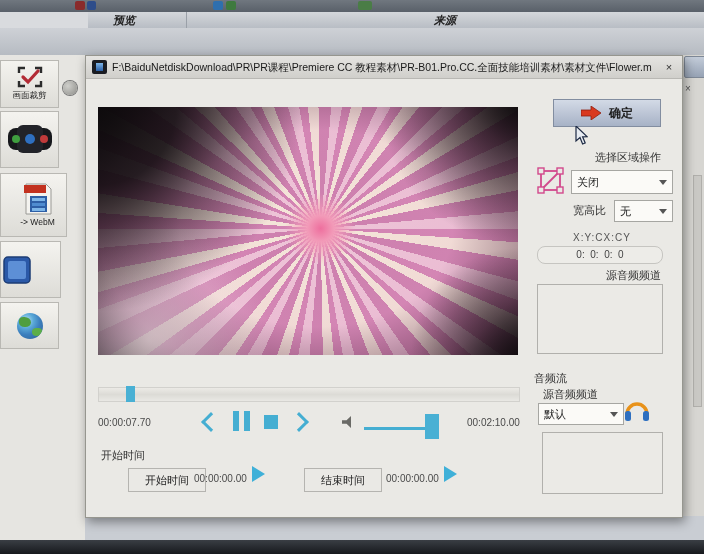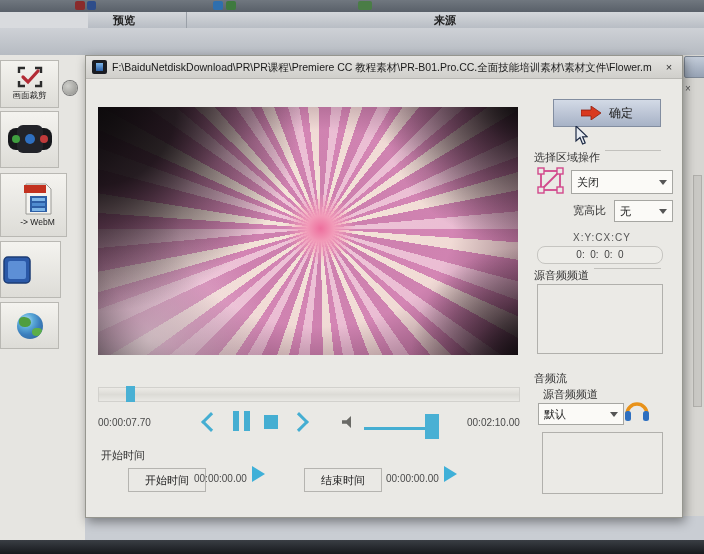--- a/index.html
+++ b/index.html
@@ -8,21 +8,21 @@
     background:#23262b;
     font-family:"Liberation Sans","DejaVu Sans",sans-serif;
     -webkit-font-smoothing:antialiased;
   }
   .abs{position:absolute;}
   
   .app{left:0;top:0;width:704px;height:540px;background:#c9cdd3;}
   .topstrip{left:0;top:0;width:704px;height:12px;background:linear-gradient(#70777f,#596069);}
   .blob{position:absolute;top:1px;height:9px;border-radius:2px;}
   .header-left{left:0;top:12px;width:88px;height:16px;background:#d9dbde;border-bottom:1px solid #9aa0a8;}
-  .header-row{left:88px;top:12px;width:616px;height:16px;background:linear-gradient(#d4d7db,#b8bdc4);border-bottom:1px solid #9aa0a8;}
+  .header-row{left:88px;top:12px;width:616px;height:16px;background:linear-gradient(#d4d7db,#b8bdc4);border-bottom:1px solid #9aa0a8;font-style:italic;}
   .header-row .sep{position:absolute;left:98px;top:0;width:1px;height:16px;background:#9aa0a8;}
   .hdr-label{position:absolute;top:1px;font-size:11px;font-weight:bold;color:#222;}
   .subheader{left:0;top:28px;width:704px;height:27px;background:linear-gradient(#ced1d6,#b6bbc2);border-bottom:1px solid #989ea6;}
   .film-big{left:127px;top:30px;width:36px;height:23px;background:#16181c;border-radius:3px;
     box-shadow:inset 0 0 0 1px #000;}
   .film-big .frame{position:absolute;top:5px;width:13px;height:13px;background:linear-gradient(#7db5e8,#1c4f96);}
   .film-big .holes{position:absolute;left:2px;width:32px;height:3px;background:repeating-linear-gradient(90deg,#dedede 0 2px,transparent 2px 5px);}
   .mini-btn{top:31px;width:24px;height:21px;background:linear-gradient(#eceef1,#cdd1d6);border:1px solid #9aa0a8;border-radius:2px;display:flex;align-items:center;justify-content:center;}
   .info-glyph{width:13px;height:13px;background:#2f6fc2;color:#fff;font-size:10px;font-weight:bold;font-family:"Liberation Serif",serif;display:flex;align-items:center;justify-content:center;border-radius:2px;}
   .filecount{top:33px;font-size:12px;font-weight:bold;color:#1c1c1c;}
@@ -52,24 +52,24 @@
     background:
       radial-gradient(circle at 53% 49%, #ee6f9e 0%, #f29ab8 5%, rgba(242,154,184,0) 14%),
       radial-gradient(circle at 0% 0%, rgba(12,9,11,.96) 0%, rgba(12,9,11,.85) 16%, rgba(12,9,11,0) 42%),
       radial-gradient(circle at 100% 0%, rgba(12,9,11,.9) 0%, rgba(12,9,11,0) 28%),
       radial-gradient(circle at 100% 100%, rgba(12,9,11,.85) 0%, rgba(12,9,11,0) 22%),
       radial-gradient(circle at 12% 94%, rgba(246,233,238,.55) 0%, rgba(246,233,238,0) 28%),
       radial-gradient(ellipse 72% 88% at 52% 49%, rgba(250,230,240,0) 0%, rgba(220,150,190,.18) 45%, rgba(95,52,78,.55) 72%, rgba(20,13,18,.95) 96%),
       repeating-conic-gradient(from 5deg at 53% 49%, #eec6d8 0deg 5deg, #d282b2 5deg 9deg, #f5e9da 9deg 14deg, #cd7fae 14deg 20deg);
     background-color:#120d11;}
   
-  .ok-btn{left:467px;top:43px;width:106px;height:26px;background:linear-gradient(#d3dae6,#a7b2c6);border:1px solid #828da0;display:flex;align-items:center;justify-content:center;gap:8px;font-size:12px;color:#1d1d1d;}
+  .ok-btn{left:467px;top:43px;width:106px;height:26px;background:linear-gradient(#d3dae6,#a7b2c6);border:1px solid #828da0;display:flex;align-items:center;justify-content:center;gap:8px;font-size:12px;color:#1d1d1d;font-weight:bold;}
   .cursor{left:489px;top:70px;}
   .group-title{font-size:11px;color:#333;white-space:nowrap;}
-  .group-head{display:flex;align-items:flex-start;gap:5px;}
+  .group-head{display:flex;align-items:flex-end;gap:5px;flex-direction:column;}
   .group-head .rule{flex:1;height:1px;background:#c2c1bd;}
   .dd{background:#fbfaf7;border:1px solid #a6a6a2;display:flex;align-items:center;justify-content:space-between;padding:0 5px;font-size:11px;color:#222;}
   .caret{width:0;height:0;border-left:4px solid transparent;border-right:4px solid transparent;border-top:5px solid #555;}
   .coords-label{font-size:10px;color:#555;letter-spacing:1px;}
   .coords-box{background:#edece8;border:1px solid #c6c5c1;font-size:10px;color:#444;text-align:center;white-space:pre;line-height:16px;}
   .list-box{background:#ebeae6;border:1px solid #b1b0ac;}
   .small-label{font-size:11px;color:#333;white-space:nowrap;}
   
   .seek{left:12px;top:331px;width:420px;height:13px;background:linear-gradient(#eceae6,#dcdbd6 50%,#e9e8e4);border:1px solid #d2d1cd;}
   .seek-handle{position:absolute;top:-2px;width:9px;height:16px;background:#49b0d4;}

